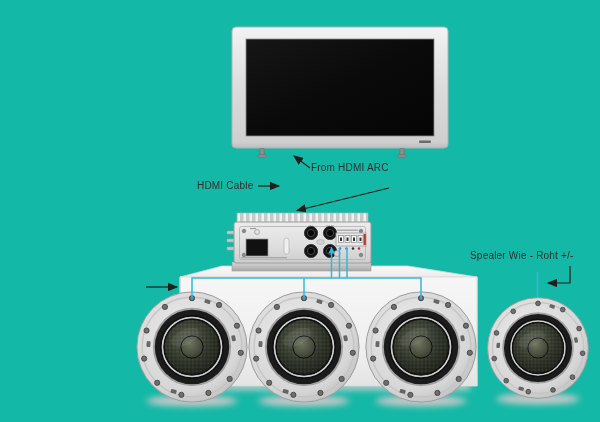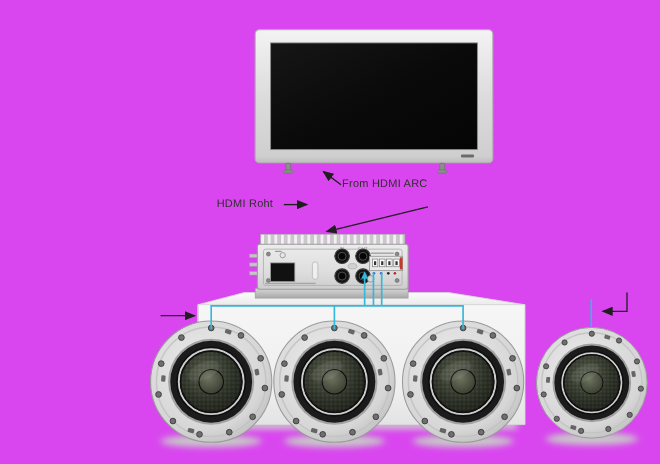--- a/index.html
+++ b/index.html
@@ -1,17 +1,17 @@
 <!DOCTYPE html>
 <html><head>
 <meta charset="utf-8">
 <style>
   html,body{margin:0;padding:0;background:#fff;}
   #stage{
-    position:relative;width:600px;height:422px;background:#d946ef;overflow:hidden;
+    position:relative;width:600px;height:422px;background:#14b8a6;overflow:hidden;
     font-family:"Liberation Sans", sans-serif;
   }
   #stage svg{position:absolute;left:0;top:0;}
   .diagram-label{
     position:absolute;font-size:10px;color:#2e2e2e;letter-spacing:.2px;white-space:nowrap;
   }
 </style>
 </head>
 <body>
 
@@ -219,14 +219,15 @@
   <g stroke="#1f1f1f" stroke-width="1.2" fill="none">
     <line x1="310" y1="168" x2="294" y2="156" marker-end="url(#ah)"></line>
     <line x1="389" y1="188" x2="297" y2="210.5" marker-end="url(#ah)"></line>
     <line x1="258" y1="186" x2="279" y2="186" marker-end="url(#ah)"></line>
     <line x1="146" y1="287" x2="177" y2="287" marker-end="url(#ah)"></line>
     <polyline points="570,266 570,283 548,283" marker-end="url(#ah)"></polyline>
   </g>
 </svg>
 
   <div class="diagram-label" style="left:311px;top:162px;">From HDMI ARC</div>
-  <div class="diagram-label" style="left:197px;top:180px;">HDMI Roht</div>
+  <div class="diagram-label" style="left:197px;top:180px;">HDMI Cable</div>
+  <div class="diagram-label" style="left:470px;top:250px;">Spealer Wie - Roht +/-</div>
 </div>
 
 </body></html>

